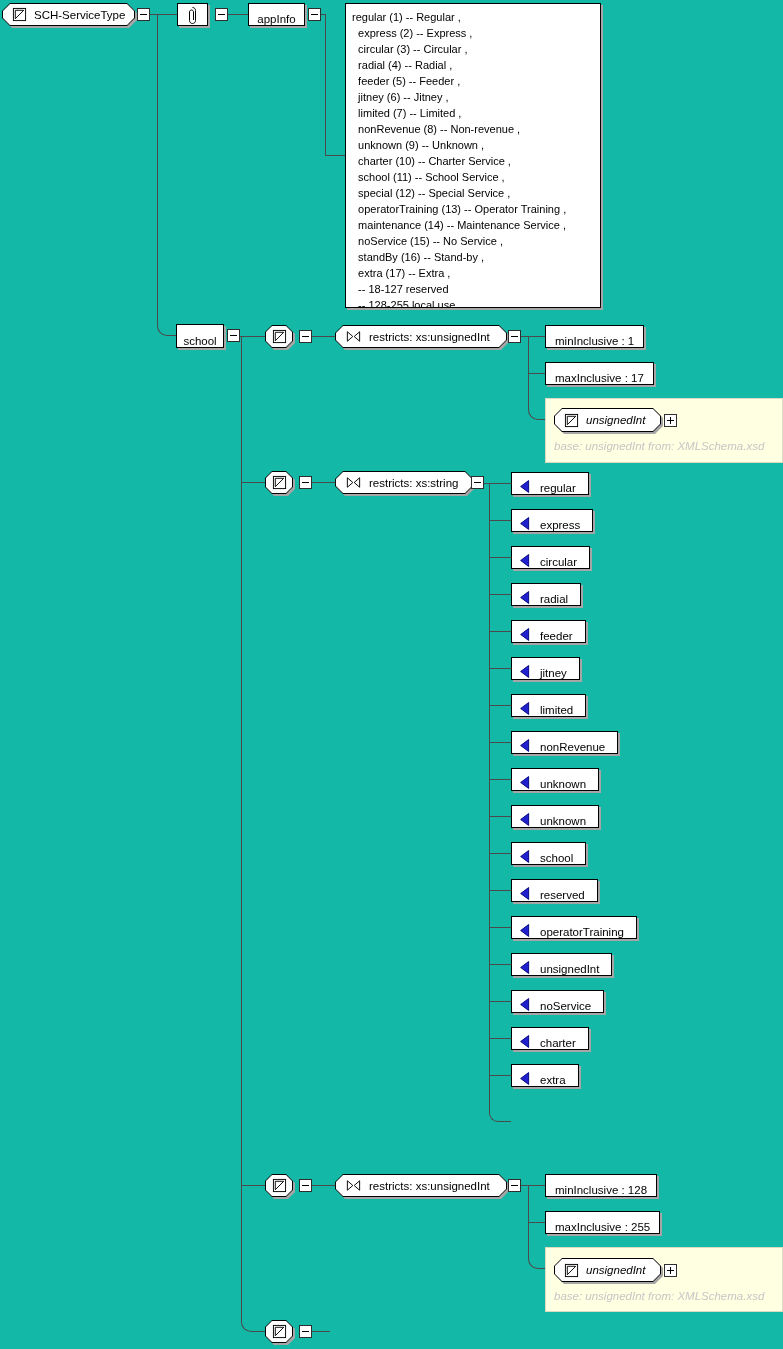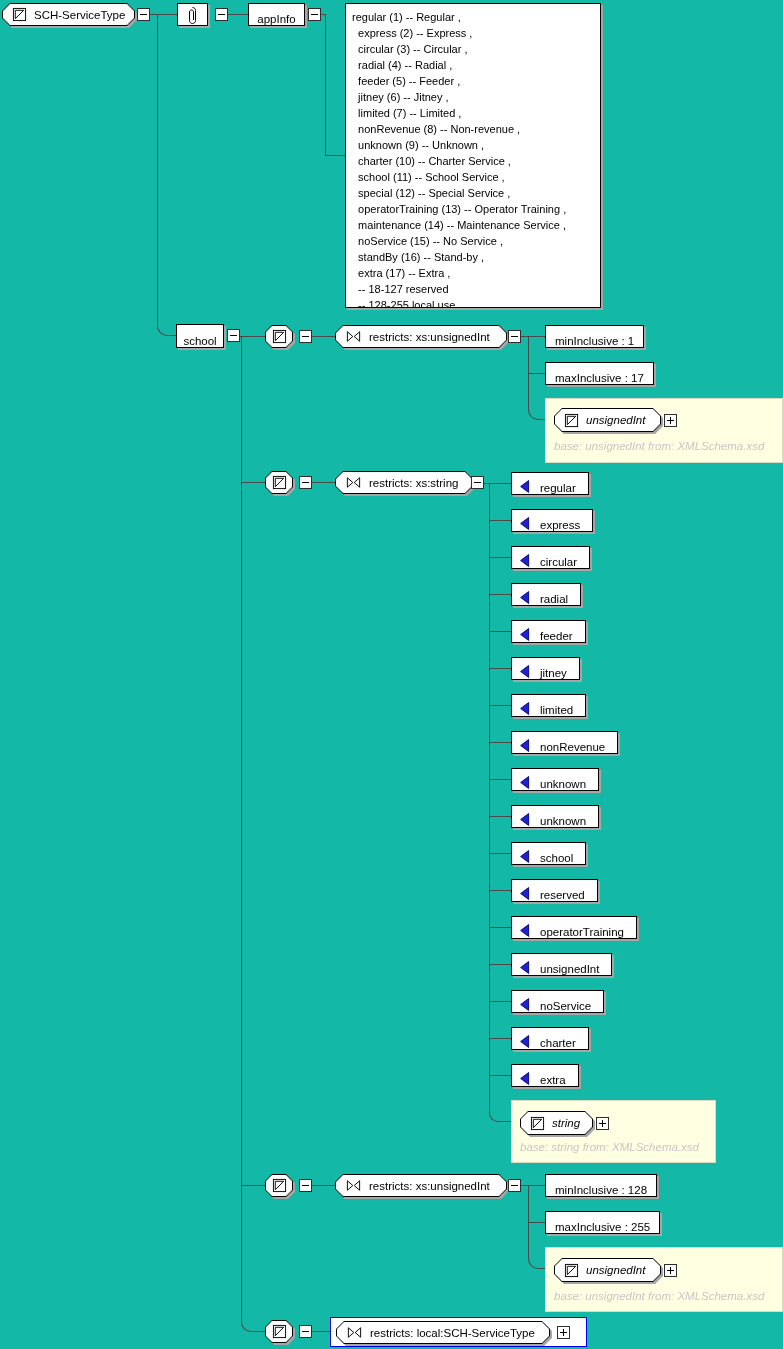--- a/index.html
+++ b/index.html
@@ -359,37 +359,20 @@
     </div>
   <div class="rect enum" style="top:1064px">
       <span class="icon">
         <svg width="11" height="15" viewBox="0 0 12 16">
           <path d="M10.5 1.5 L10.5 14.5 L1.8 8 Z" fill="#2121CE" stroke="#00007A"></path>
         </svg>
       </span>
       <span>extra</span>
     </div>
 
-  <div class="yellow" style="left:511px;top:1100px;width:205px;height:63px">
-    <div class="oct" style="left:8px;top:10px;width:73px;height:24px">
-      <div class="sh"></div>
-        <div class="bd"></div>
-      <div class="in">
-        <span class="icon">
-            <svg width="15" height="15" viewBox="0 0 16 16">
-              <rect x="1.5" y="1.5" width="13" height="13" fill="#fff" stroke="#000"></rect>
-              <path d="M3.5 12.5 L12.5 3.5 L3.5 3.5 Z" fill="#fff" stroke="#000"></path>
-            </svg>
-          </span>
-        <span>string</span>
-      </div>
-    </div>
-    <div class="exp plus" style="left:84px;top:16px"></div>
-    <div class="note" style="top:40px">base: string from: XMLSchema.xsd</div>
-  </div>
 
   <div class="oct small" style="left:265px;top:1174px;width:28px;height:23px">
     <div class="sh"></div>
       <div class="bd"></div>
     <div class="in">
         <span class="icon">
           <svg width="15" height="15" viewBox="0 0 16 16">
             <rect x="1.5" y="1.5" width="13" height="13" fill="#fff" stroke="#000"></rect>
             <path d="M3.5 12.5 L12.5 3.5 L3.5 3.5 Z" fill="#fff" stroke="#000"></path>
           </svg>
@@ -444,30 +427,14 @@
         <span class="icon">
           <svg width="15" height="15" viewBox="0 0 16 16">
             <rect x="1.5" y="1.5" width="13" height="13" fill="#fff" stroke="#000"></rect>
             <path d="M3.5 12.5 L12.5 3.5 L3.5 3.5 Z" fill="#fff" stroke="#000"></path>
           </svg>
         </span>
       </div>
   </div>
   <div class="exp" style="left:299px;top:1325px"></div>
 
-  <div class="bluerect" style="left:330px;top:1317px;width:257px;height:30px">
-    <div class="oct" style="left:5px;top:3px;width:214px;height:23px">
-      <div class="sh"></div>
-        <div class="bd"></div>
-      <div class="in">
-        <span class="icon">
-            <svg width="17" height="15" viewBox="0 0 18 15">
-              <path d="M2.5 2.5 L2.5 12.5 L8.3 7.5 Z" fill="#fff" stroke="#000"></path>
-              <path d="M15.5 2.5 L15.5 12.5 L9.7 7.5 Z" fill="#fff" stroke="#000"></path>
-            </svg>
-          </span>
-        <span>restricts: local:SCH-ServiceType</span>
-      </div>
-    </div>
-    <div class="exp plus" style="left:226px;top:8px"></div>
-  </div>
 
 </div>
 
 </body></html>

